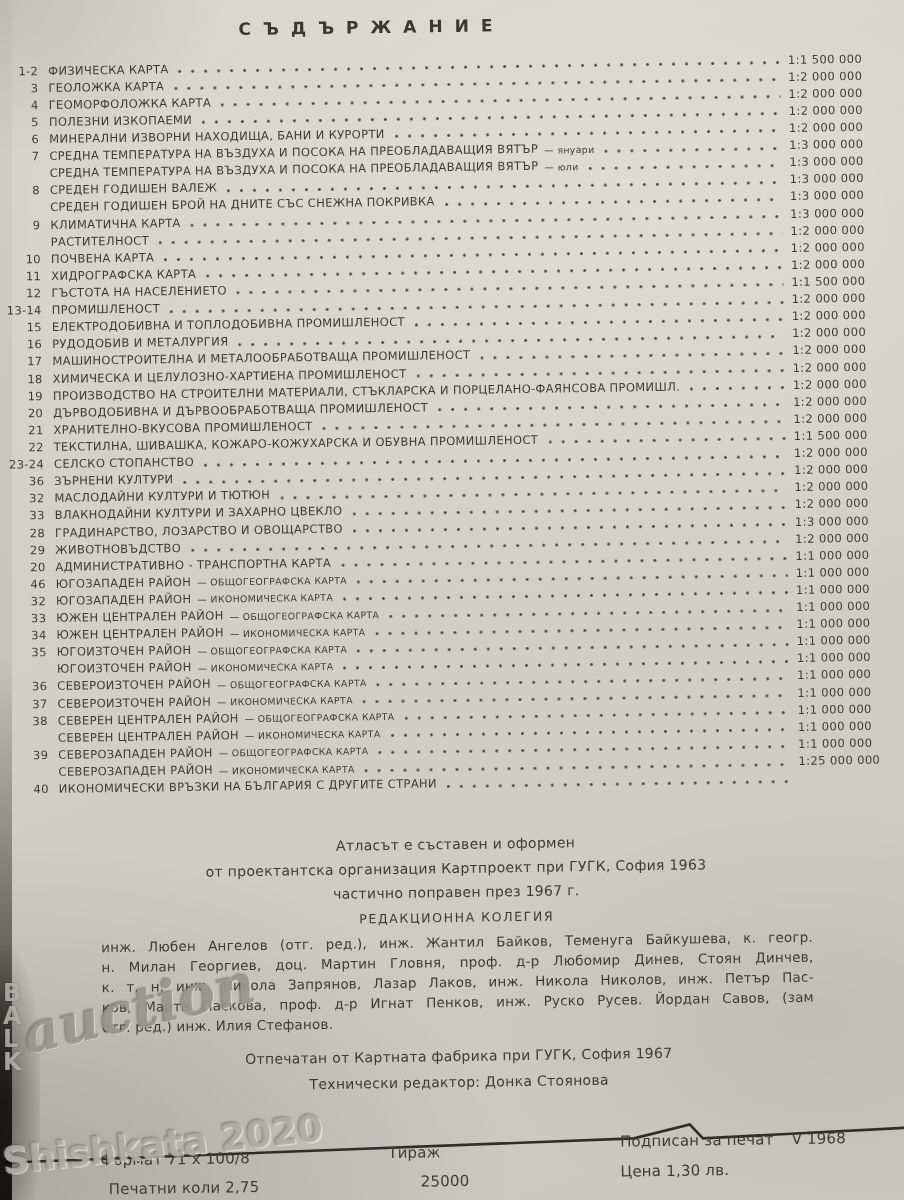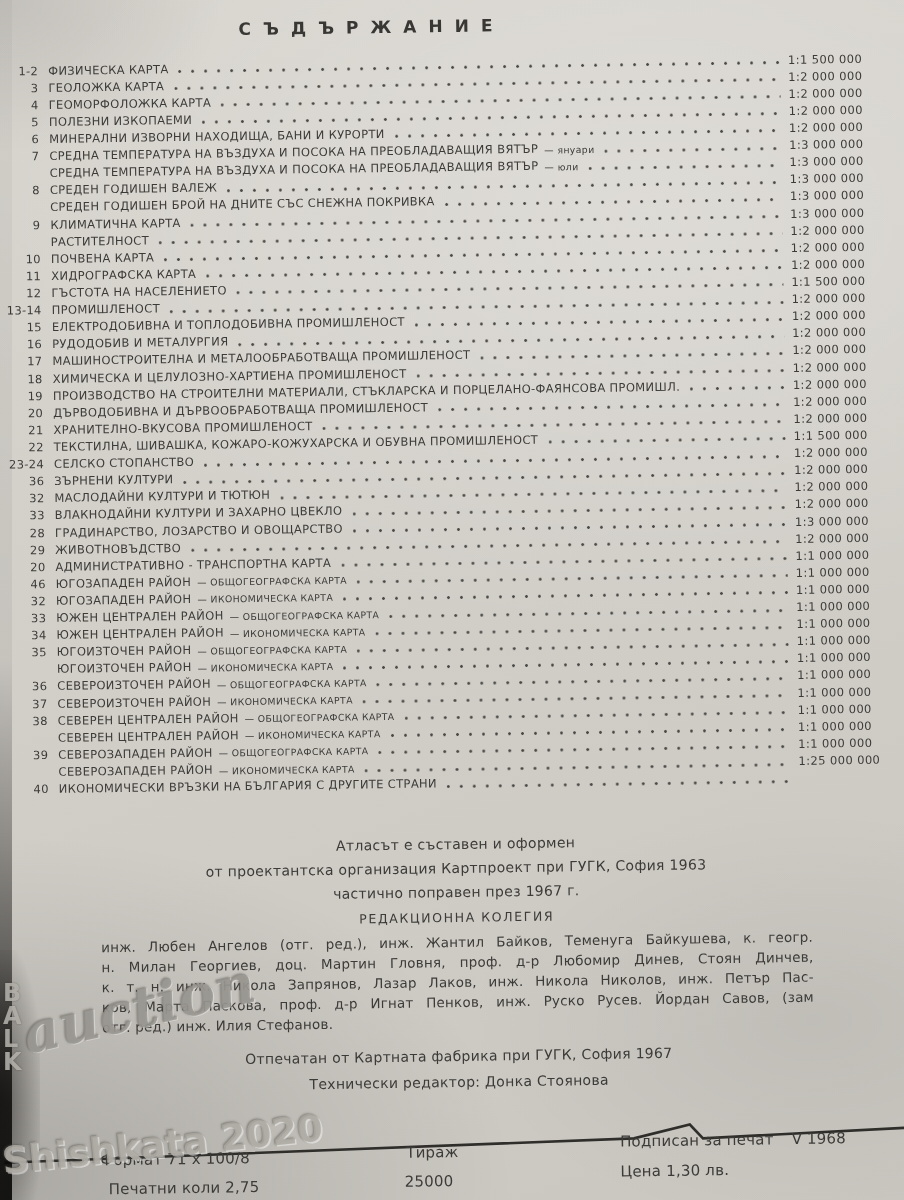--- a/index.html
+++ b/index.html
@@ -39,22 +39,22 @@
   .board{position:absolute; top:934px; left:96px; width:712px; font-size:13.5px;}
   .board-line{height:20px; white-space:nowrap; letter-spacing:0.2px;}
   .board-line.jline{white-space:normal; text-align:justify; text-align-last:justify;}
   .printinfo{position:absolute; top:1048px; left:0; width:904px;}
   .print-line{text-align:center; font-size:14px; height:26px; letter-spacing:0.3px;}
   .rule{position:absolute; left:-4px; top:1124px; width:914px; height:42px;}
   .footer{position:absolute; left:0; top:0; width:904px; font-size:15px; letter-spacing:0.2px;}
   .f{position:absolute; white-space:nowrap;}
   .f-format{left:92px;  top:1146px;}
   .f-koli{  left:100px; top:1175px;}
-  .f-tirazh{left:398px; top:1143px;}
-  .f-tirval{left:396px; top:1172px;}
+  .f-tirazh{left:380px; top:1143px;}
+  .f-tirval{left:412px; top:1172px;}
   .f-signed{left:612px; top:1135px;}
   .f-date{margin-left:18px;}
   .f-price{left:612px; top:1165px;}
   .edge{position:absolute; left:0; top:0; bottom:0; width:12px; pointer-events:none;
     background:linear-gradient(to bottom, rgba(0,0,0,0.03) 0%, rgba(0,0,0,0.06) 55%,
       rgba(20,18,16,0.55) 80%, rgba(10,9,8,0.85) 92%, rgba(5,5,4,0.9) 100%);}
   .corner{position:absolute; left:0; bottom:0; width:40px; height:250px; pointer-events:none;
     background:radial-gradient(60px 220px at 0% 60%, rgba(15,14,12,0.55), rgba(0,0,0,0) 75%);}
   .wm{position:absolute; pointer-events:none;}
   .wm-balk{left:3px; top:982px; font-size:24px; font-weight:bold; line-height:23px;

